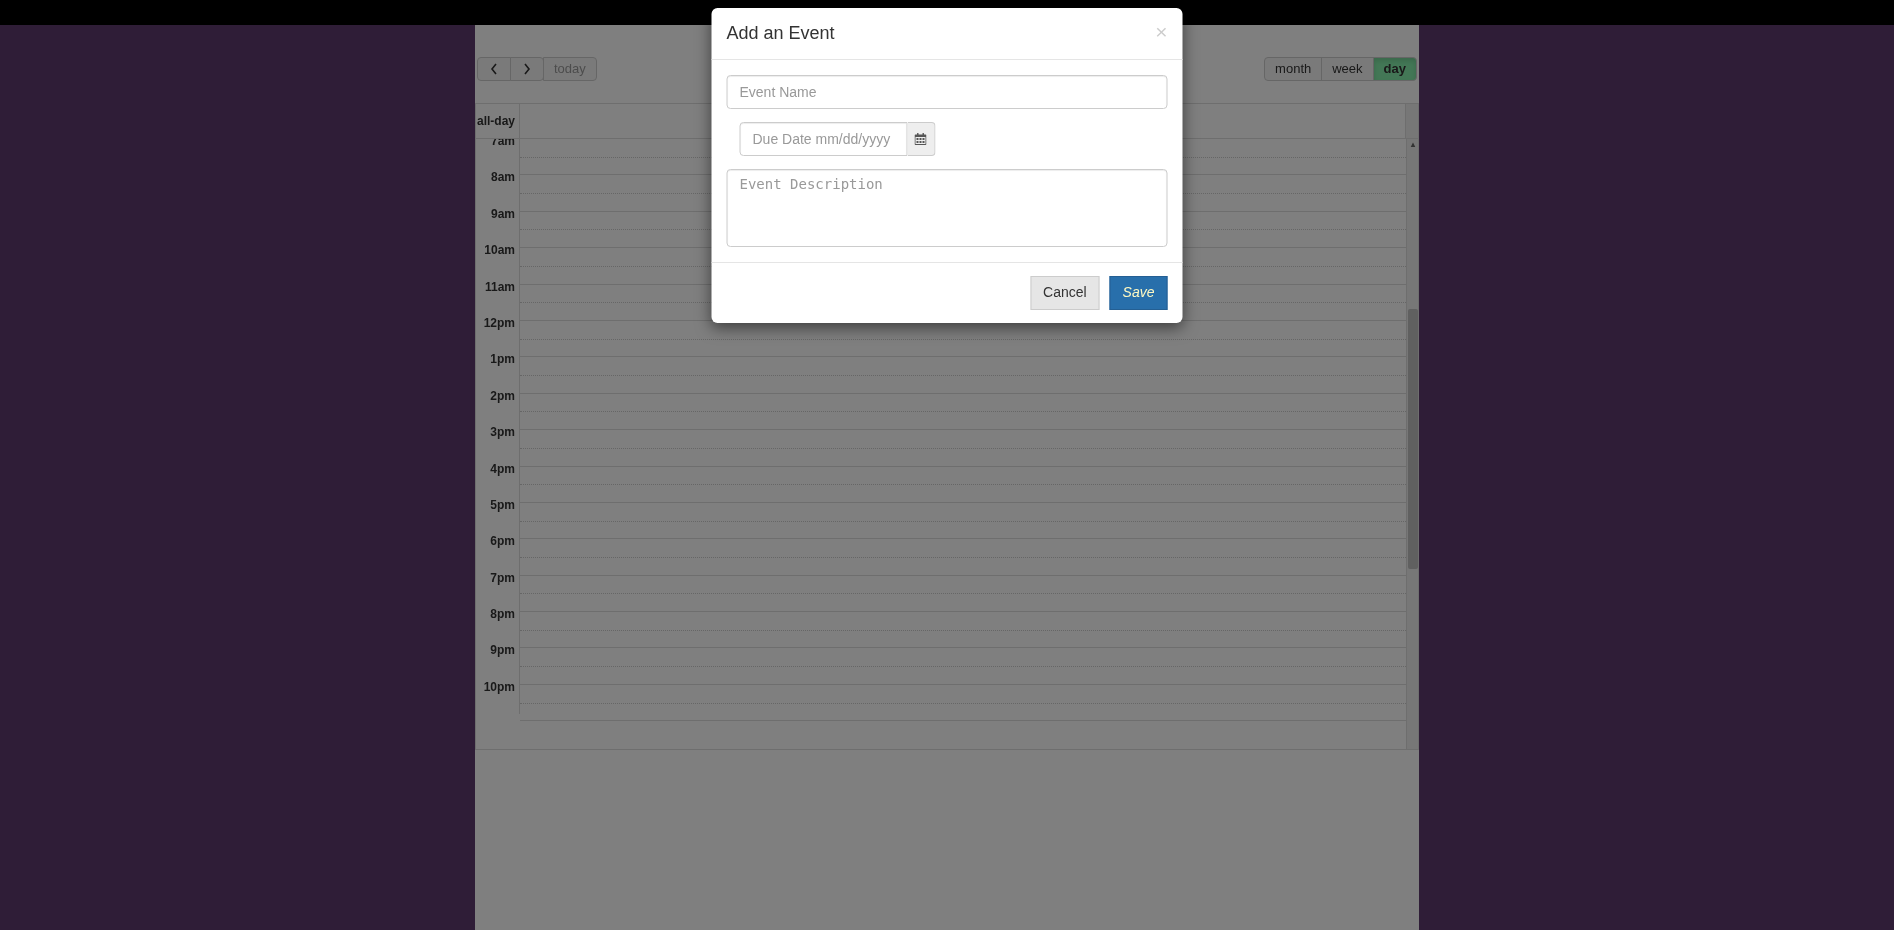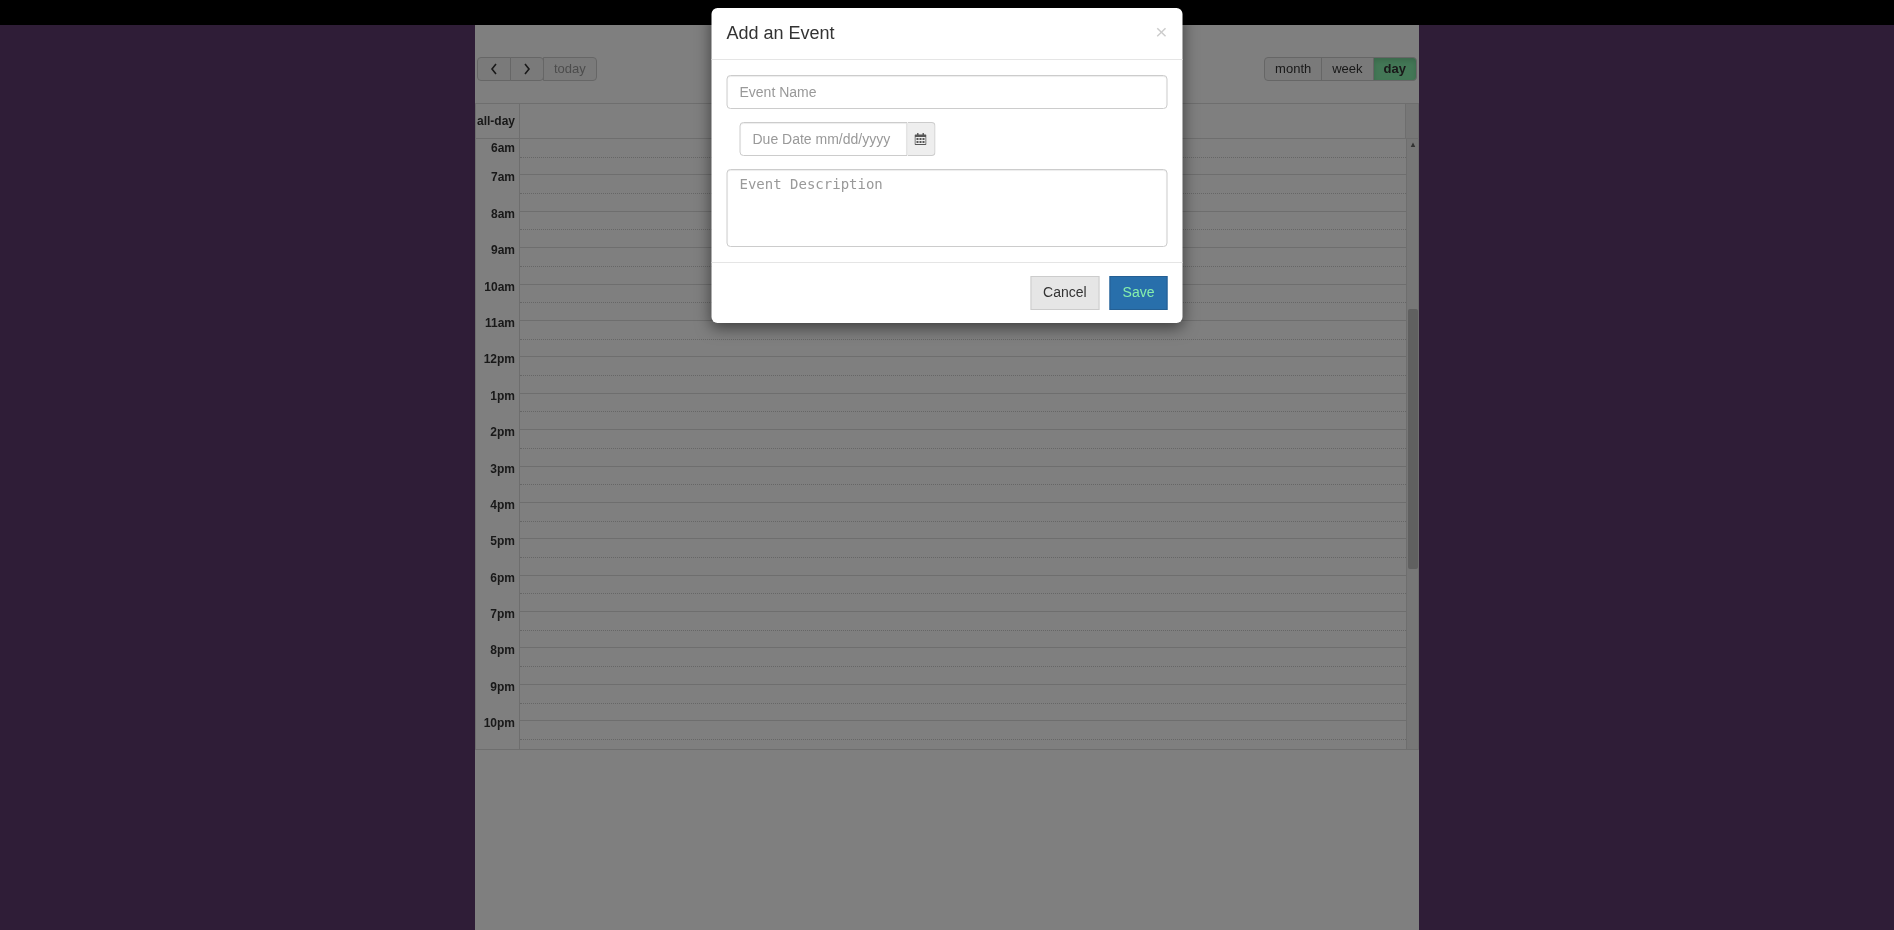--- a/index.html
+++ b/index.html
@@ -195,21 +195,21 @@
 }
 .btn {
   display: inline-block;
   padding: 6px 12px;
   font-size: 14px;
   border-radius: 0;
   border: 1px solid transparent;
   cursor: pointer; line-height: 1.42;
 }
 .btn-default { background: #e6e6e6; border-color: #ccc; color: #333; }
-.btn-primary { background: #286fab; border-color: #245f93; color: #86efac; margin-left: 6px; }
+.btn-primary { background: #286fab; border-color: #245f93; color: #fef9c3; margin-left: 6px; font-style: italic; }
 </style>
 </head>
 <body>
 
 <div class="topbar"></div>
 
 <div class="page-wrap">
   <div class="toolbar">
     <div class="left-group">
       <div class="btn-group">
@@ -233,24 +233,20 @@
     </div>
   </div>
 
   <div class="grid">
     <div class="allday-row">
       <div class="axis-cell allday-label">all-day</div>
       <div class="day-col"></div>
     </div>
     <div class="time-body">
       <div class="slot-body" id="slot-body">
-          <div class="hour-row first-hour">
-            <div class="hour-label">6am</div>
-            <div class="slot"></div>
-          </div>
           <div class="hour-row">
             <div class="hour-label">7am</div>
             <div class="slot"></div>
           </div>
           <div class="hour-row">
             <div class="hour-label">8am</div>
             <div class="slot"></div>
           </div>
           <div class="hour-row">
             <div class="hour-label">9am</div>

